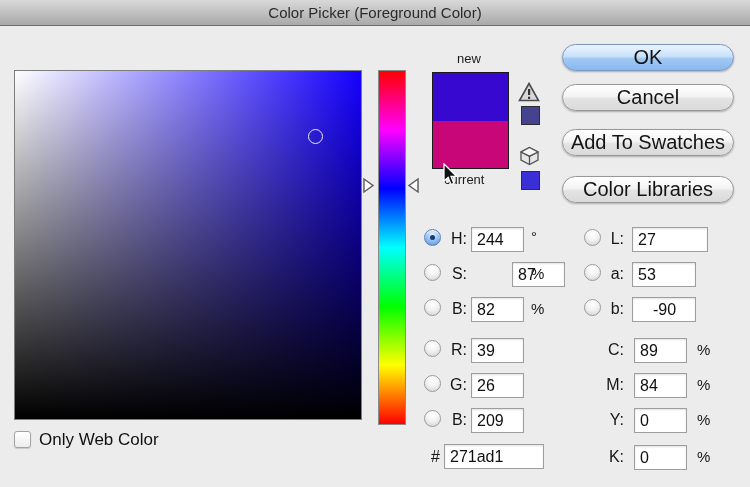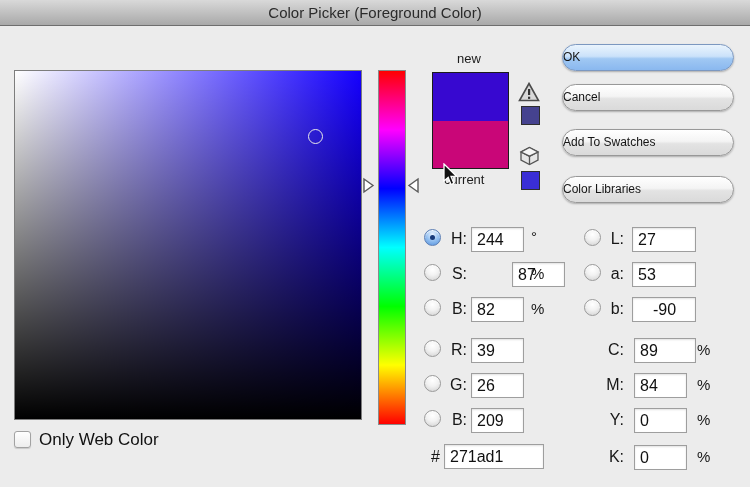--- a/index.html
+++ b/index.html
@@ -53,21 +53,21 @@
 
   .mini-swatch { position:absolute; width:19px; height:19px; border:1px solid #2e2e2e; }
   .icon-box { position:absolute; }
 
   
   .btn {
     position:absolute; left:562px; width:172px; height:27px;
     border:1px solid #989898; border-radius:14px;
     background:linear-gradient(#ffffff, #f4f4f4 45%, #e3e3e3 55%, #dadada);
     box-shadow:0 1px 2px rgba(0,0,0,0.28);
-    font-size:12px; color:#141414; line-height:25px;
+    font-size:20px; color:#141414; text-align:center; line-height:25px;
     font-family:"Liberation Sans", sans-serif; cursor:default;
   }
   .btn-ok {
     background:linear-gradient(#eaf4fd, #cbe2fa 45%, #a0c8f3 55%, #8ab8ef);
     border-color:#7c98c0;
   }
   .radio {
     position:absolute; width:17px; height:17px; border-radius:50%;
     border:1px solid #9a9a9a;
     background:radial-gradient(circle at 50% 30%, #ffffff 0%, #f2f2f2 45%, #cfcfcf 100%);
@@ -176,32 +176,32 @@
 
   <div class="radio" style="left:424px; top:410px;"></div>
   <span class="flabel" style="left:441px; top:411px;">B:</span>
   <input class="fbox" style="left: 471px; top: 408px; width: 53px;" value="209">
 
   <span class="flabel" style="left:414px; top:448px; width:26px;">#</span>
   <input class="fbox" style="left: 444px; top: 444px; width: 100px;" value="271ad1">
 
   <div class="radio" style="left:584px; top:229px;"></div>
   <span class="flabel" style="left:598px; top:230px;">L:</span>
-  <input class="fbox" style="left: 632px; top: 227px; width: 64px;" value="27">
+  <input class="fbox" style="left: 632px; top: 227px; width: 76px;" value="27">
 
   <div class="radio" style="left:584px; top:264px;"></div>
   <span class="flabel" style="left:598px; top:265px;">a:</span>
   <input class="fbox" style="left: 632px; top: 262px; width: 64px;" value="53">
 
   <div class="radio" style="left:584px; top:299px;"></div>
   <span class="flabel" style="left:598px; top:300px;">b:</span>
   <input class="fbox" style="left: 632px; top: 297px; width: 64px; padding-left: 20px;" value="-90">
 
   <span class="flabel" style="left:598px; top:341px;">C:</span>
-  <input class="fbox" style="left: 634px; top: 338px; width: 62px;" value="89">
+  <input class="fbox" style="left: 634px; top: 338px; width: 53px;" value="89">
   <span class="funit" style="left:697px; top:341px;">%</span>
 
   <span class="flabel" style="left:598px; top:376px;">M:</span>
   <input class="fbox" style="left: 634px; top: 373px; width: 53px;" value="84">
   <span class="funit" style="left:697px; top:376px;">%</span>
 
   <span class="flabel" style="left:598px; top:411px;">Y:</span>
   <input class="fbox" style="left: 634px; top: 408px; width: 53px;" value="0">
   <span class="funit" style="left:697px; top:411px;">%</span>
 

